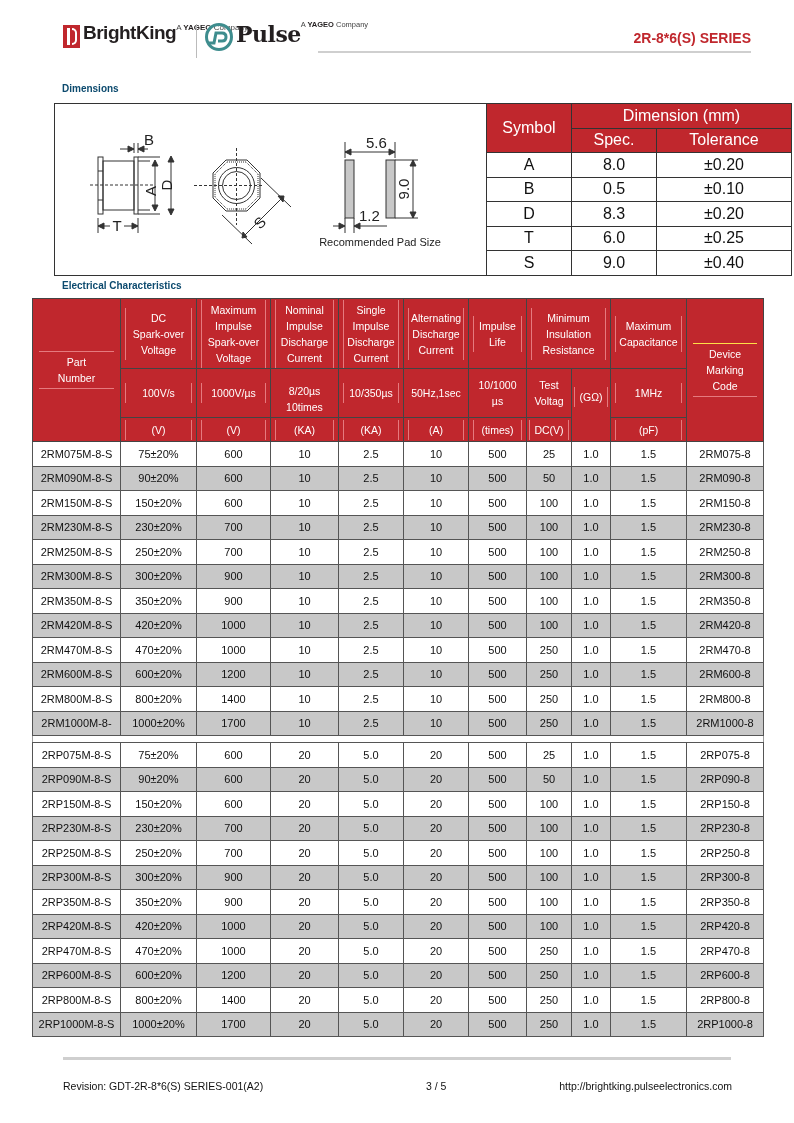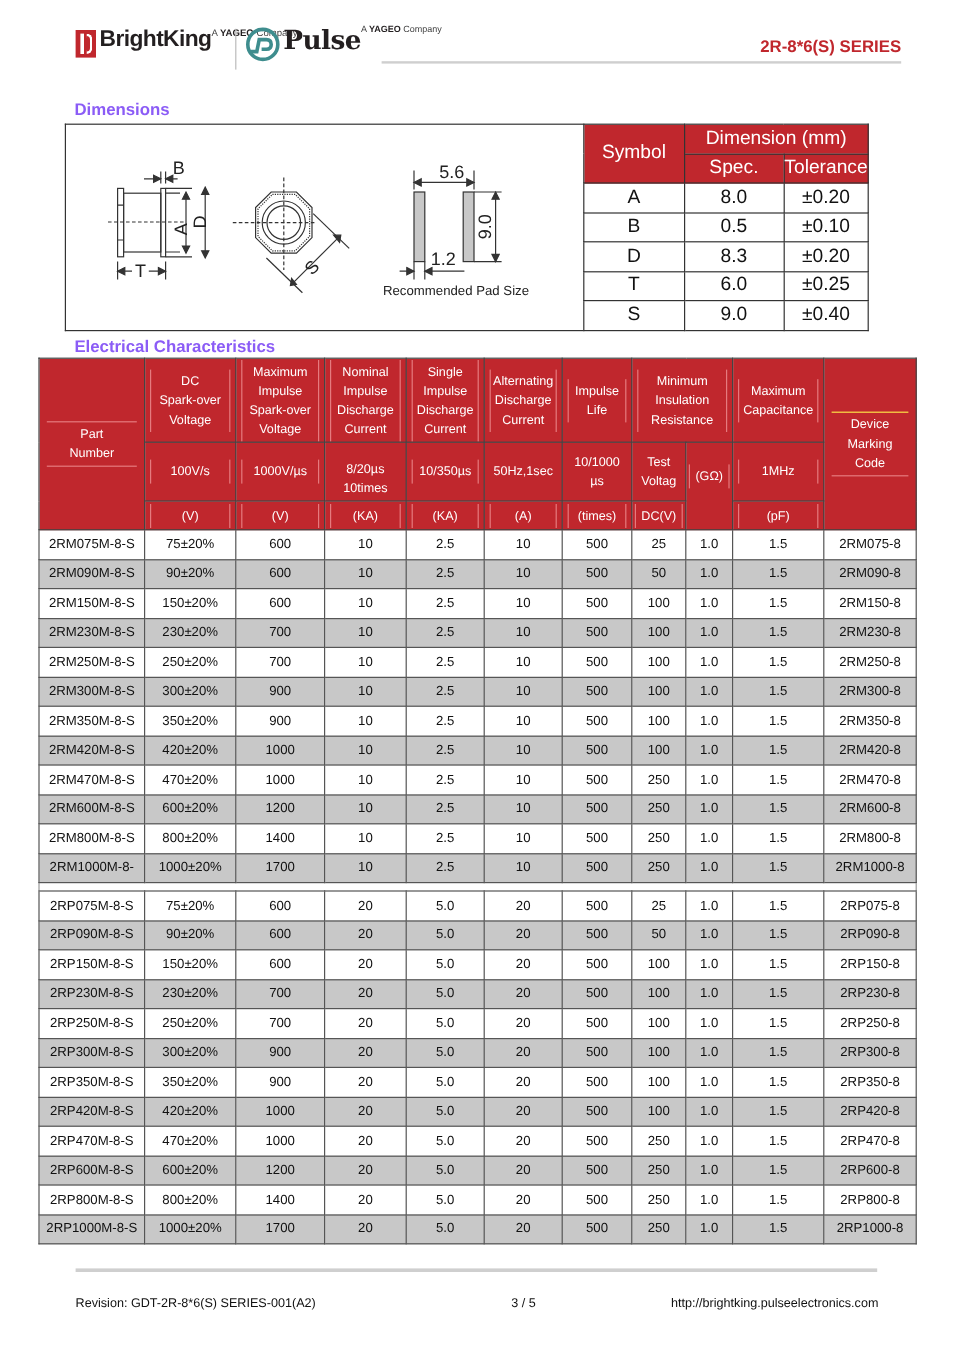--- a/index.html
+++ b/index.html
@@ -19,29 +19,29 @@
   .logo-pulse { left: 204px; top: 22px; display: flex; align-items: flex-start; }
   .pulse-mark { width: 30px; height: 30px; }
   .pulse-text { display: flex; flex-direction: row; margin-left: 2px; }
   .pulse-name { font-family: "DejaVu Serif", serif; font-size: 22px; font-weight: bold; color: #231f20; line-height: 24px; letter-spacing: -0.5px; }
   .pulse-sub { font-size: 7.5px; color: #444; line-height: 9px; margin-top: -2px; }
   .pulse-sub b { color: #231f20; }
   .header-line { left: 318px; top: 51px; width: 433px; height: 2px; background: #cfcfcf; }
   .series-title { right: 43px; top: 30px; font-size: 14px; font-weight: bold; color: #c0272d; }
 
   
-  .section-title { font-size: 14px; font-weight: bold; color: #8b5cf6; }
+  .section-title { font-size: 10px; font-weight: bold; color: #0c4a6e; }
 
   
   .dim-box { left: 54px; top: 103px; width: 432px; height: 173px; border: 1px solid #333; border-right: none; box-sizing: border-box; }
   .dim-svg { left: 54px; top: 103px; }
 
   
   table { border-collapse: collapse; }
-  .dim-table { left: 486px; top: 103px; width: 238px; border-radius: 23px; }
+  .dim-table { left: 486px; top: 103px; width: 306px; border-radius: 23px; }
   .dim-table td, .dim-table th { border: 1px solid #333; text-align: center; font-size: 16px; font-weight: normal; padding: 0; height: 23.5px; }
   .dim-table th { background: #c0272d; color: #fff; }
   .dim-table td { color: #111; }
 
   
   .elec-table { left: 32px; top: 298px; width: 731px; table-layout: fixed; }
   .elec-table th { background: #c0272d; color: #fff; font-weight: normal; font-size: 10.5px; line-height: 16px; border: 1px solid #444; padding: 0; text-align: center; vertical-align: middle; }
   .elec-table th .inner { border-left: 1px solid #e57a7e; border-right: 1px solid #e57a7e; margin: 0 4px; padding: 2px 0; }
   .elec-table th.part .inner { border: none; border-top: 1px solid #e57a7e; border-bottom: 1px solid #e57a7e; margin: 0 6px; }
   .elec-table th.mark .inner { border: none; border-top: 1px solid #fde047; border-bottom: 1px solid #e57a7e; margin: 0 6px; }

